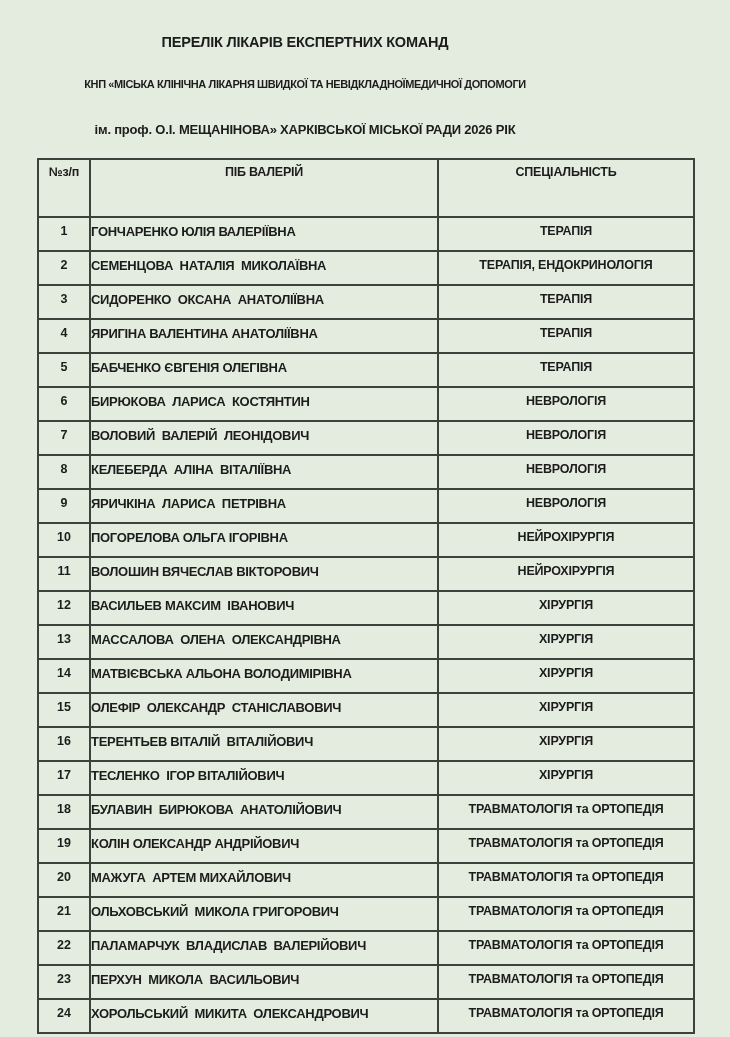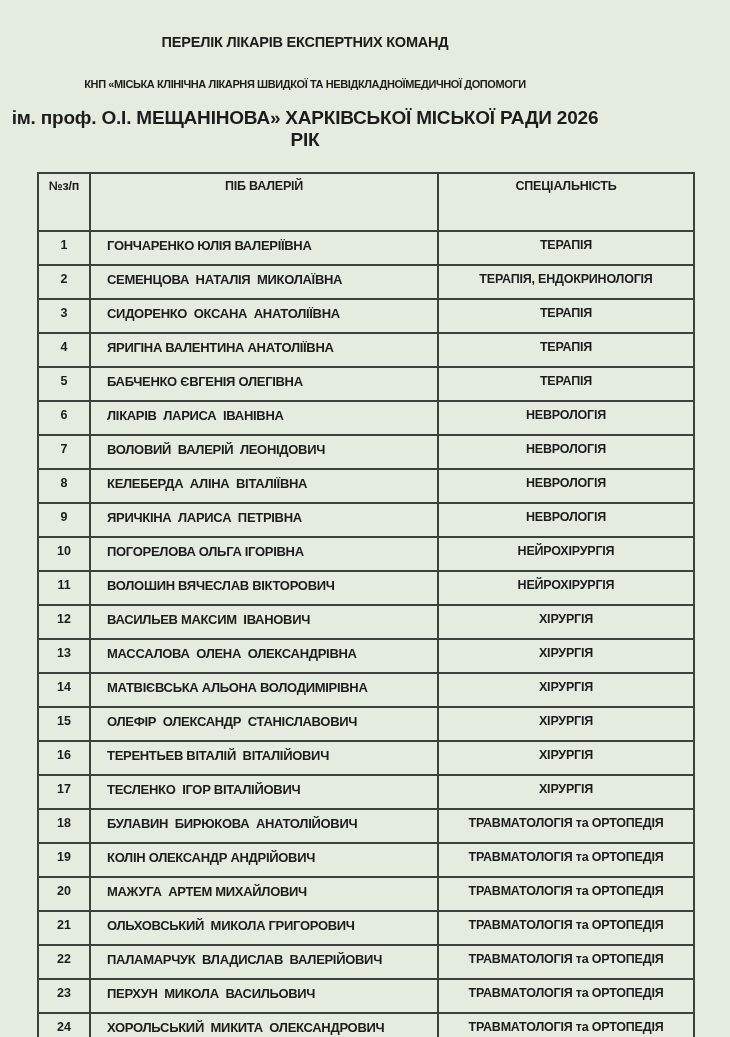--- a/index.html
+++ b/index.html
@@ -6,21 +6,21 @@
   body{
     width:730px;height:1037px;overflow:hidden;
     background:#e4ecdf;
     font-family:"Liberation Sans",sans-serif;
     color:#1c1c1c;
     -webkit-font-smoothing:antialiased;
   }
   .titles{width:610px;text-align:center;font-weight:bold;}
   .title1{padding-top:34px;font-size:14.5px;letter-spacing:-0.2px;}
   .title2{margin-top:28px;font-size:11px;letter-spacing:-0.4px;}
-  .title3{margin-top:17px;font-size:19px;letter-spacing:-0.2px;}
+  .title3{margin-top:32px;font-size:13px;letter-spacing:-0.2px;}
 
   table{
     border-collapse:collapse;table-layout:fixed;
     width:656px;margin-left:37px;
   }
   .doctors{margin-top:21px;}
   th,td{
     border:2px solid #3d413c;
     font-weight:bold;
     overflow:hidden;
@@ -29,21 +29,21 @@
   col.c-name{width:348px;}
   col.c-spec{width:256px;}
 
   .doctors th{
     height:50px;vertical-align:top;text-align:center;
     font-size:12.5px;padding-top:5px;letter-spacing:-0.2px;
   }
   .doctors td{height:25px;vertical-align:top;padding-top:6px;}
   td.num{text-align:center;font-size:12.5px;}
   td.name{
-    text-align:left;padding-left:16px;font-size:13px;
+    text-align:left;padding-left:0;font-size:13px;
     white-space:pre-wrap;letter-spacing:-0.3px;
   }
   td.spec{text-align:center;font-size:12.5px;letter-spacing:-0.2px;border-radius:10px;}
 
   .admin-title{
     text-align:center;font-weight:bold;font-size:15px;
     margin-top:18px;letter-spacing:-0.2px;
   }
 </style>
 </head>
@@ -94,21 +94,21 @@
   </tr>
 
   <tr>
     <td class="num">5</td>
     <td class="name">БАБЧЕНКО ЄВГЕНІЯ ОЛЕГІВНА</td>
     <td class="spec">ТЕРАПІЯ</td>
   </tr>
 
   <tr>
     <td class="num">6</td>
-    <td class="name">ЛІКАРІВ  ЛАРИСА  ІВАНІВНА</td>
+    <td class="name">БИРЮКОВА  ЛАРИСА  КОСТЯНТИН</td>
     <td class="spec">НЕВРОЛОГІЯ</td>
   </tr>
 
   <tr>
     <td class="num">7</td>
     <td class="name">ВОЛОВИЙ  ВАЛЕРІЙ  ЛЕОНІДОВИЧ</td>
     <td class="spec">НЕВРОЛОГІЯ</td>
   </tr>
 
   <tr>

